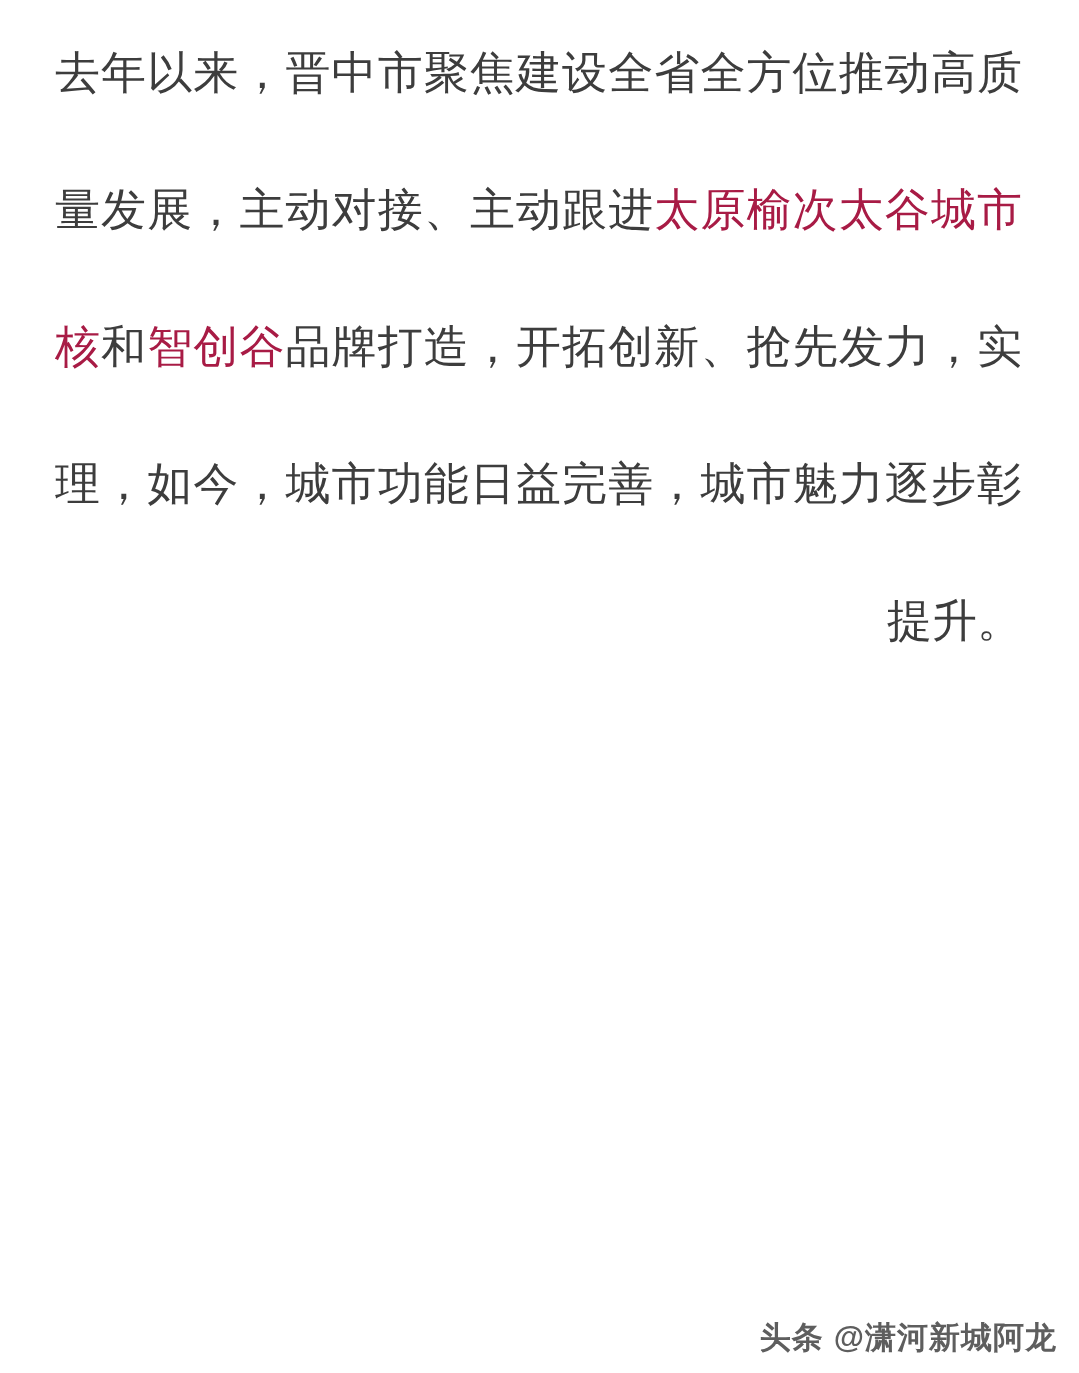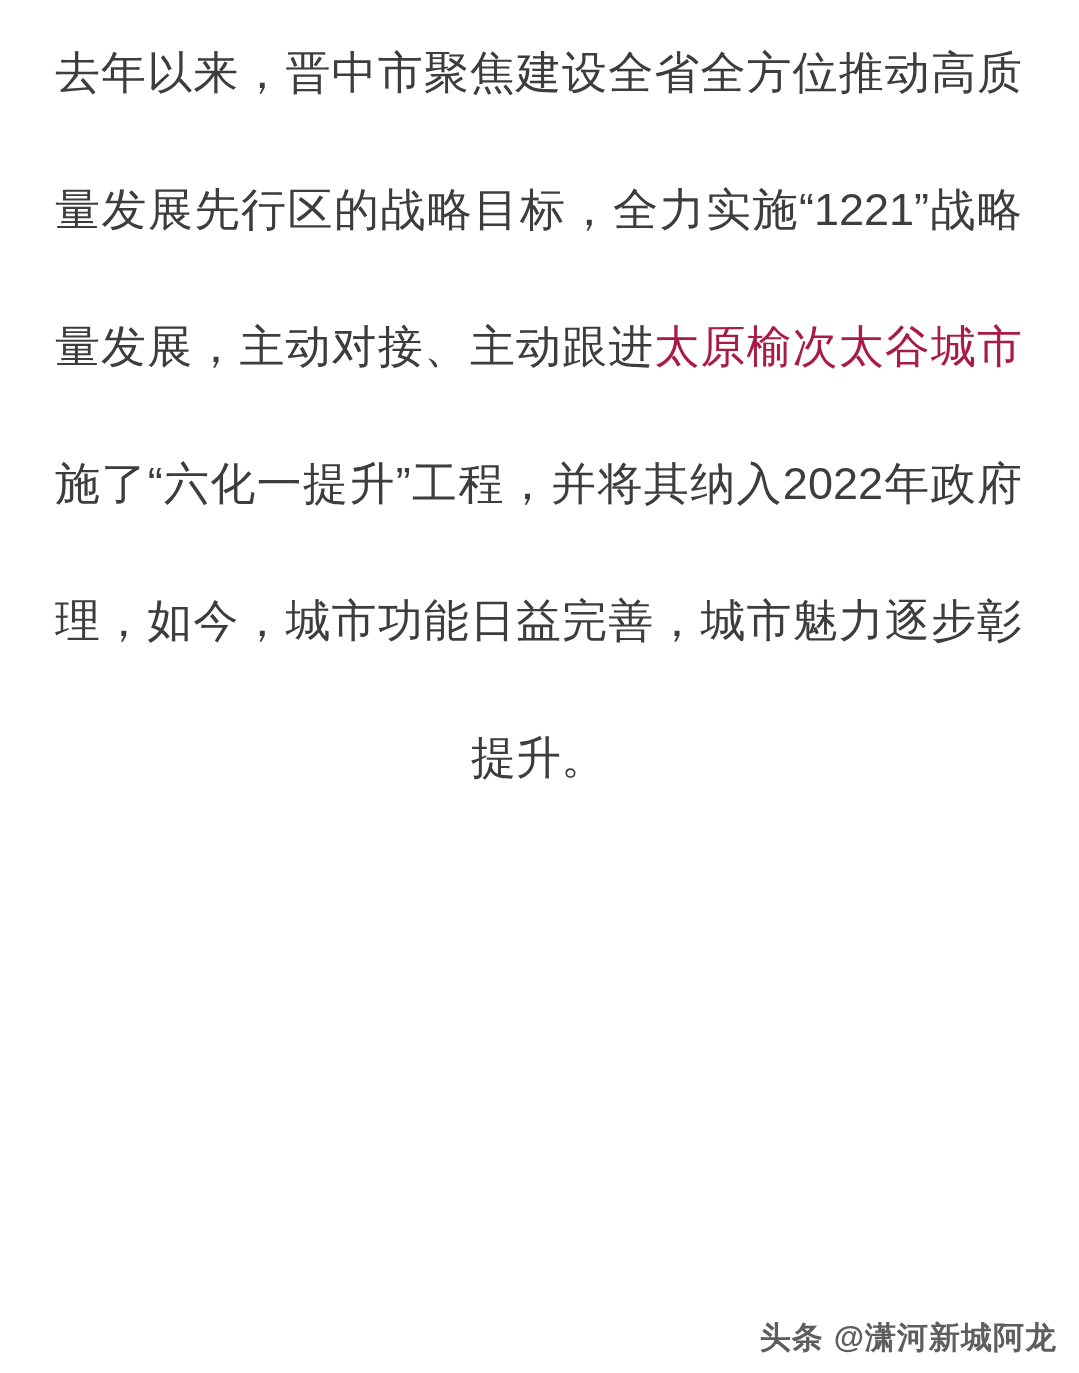--- a/index.html
+++ b/index.html
@@ -26,21 +26,21 @@
     left: 55px;
     top: 4px;
     width: 967px;
     font-size: 45px;
     line-height: 137px;
     color: var(--text-color);
     letter-spacing: 0;
   }
   .line {
     width: 100%;
-    text-align: center;
+    text-align: right;
   }
   .line.just {
     text-align: justify;
     text-align-last: justify;
   }
   .hl {
     color: var(--highlight-color);
     font-weight: 400;
   }
   .watermark {
@@ -55,22 +55,21 @@
     white-space: nowrap;
   }
   .watermark .brand { margin-right: 10px; font-family: Liberation Serif, serif; }
 </style>
 </head>
 <body>
 
 <div class="page">
   <div class="article">
       <div class="line just"><span>去年以来，晋中市聚焦建设全省全方位推动高质</span></div>
-      <div class="line just"><span>量发展先行区的战略目标，全力实施“1221”战略</span></div>
       <div class="line just"><span>量发展，主动对接、主动跟进</span><span class="hl">太原榆次太谷城市</span></div>
-      <div class="line just"><span>施了“六化一提升”工程，并将其纳入2022年政府</span></div>
+      <div class="line just"><span class="hl">核</span><span>和</span><span class="hl">智创谷</span><span>品牌打造，开拓创新、抢先发力，实</span></div>
       <div class="line just"><span>理，如今，城市功能日益完善，城市魅力逐步彰</span></div>
       <div class="line"><span>提升。</span></div>
     </div>
   <div class="watermark">
     <span class="brand">头条</span><span>@潇河新城阿龙</span>
   </div>
 </div>
 
 </body></html>

